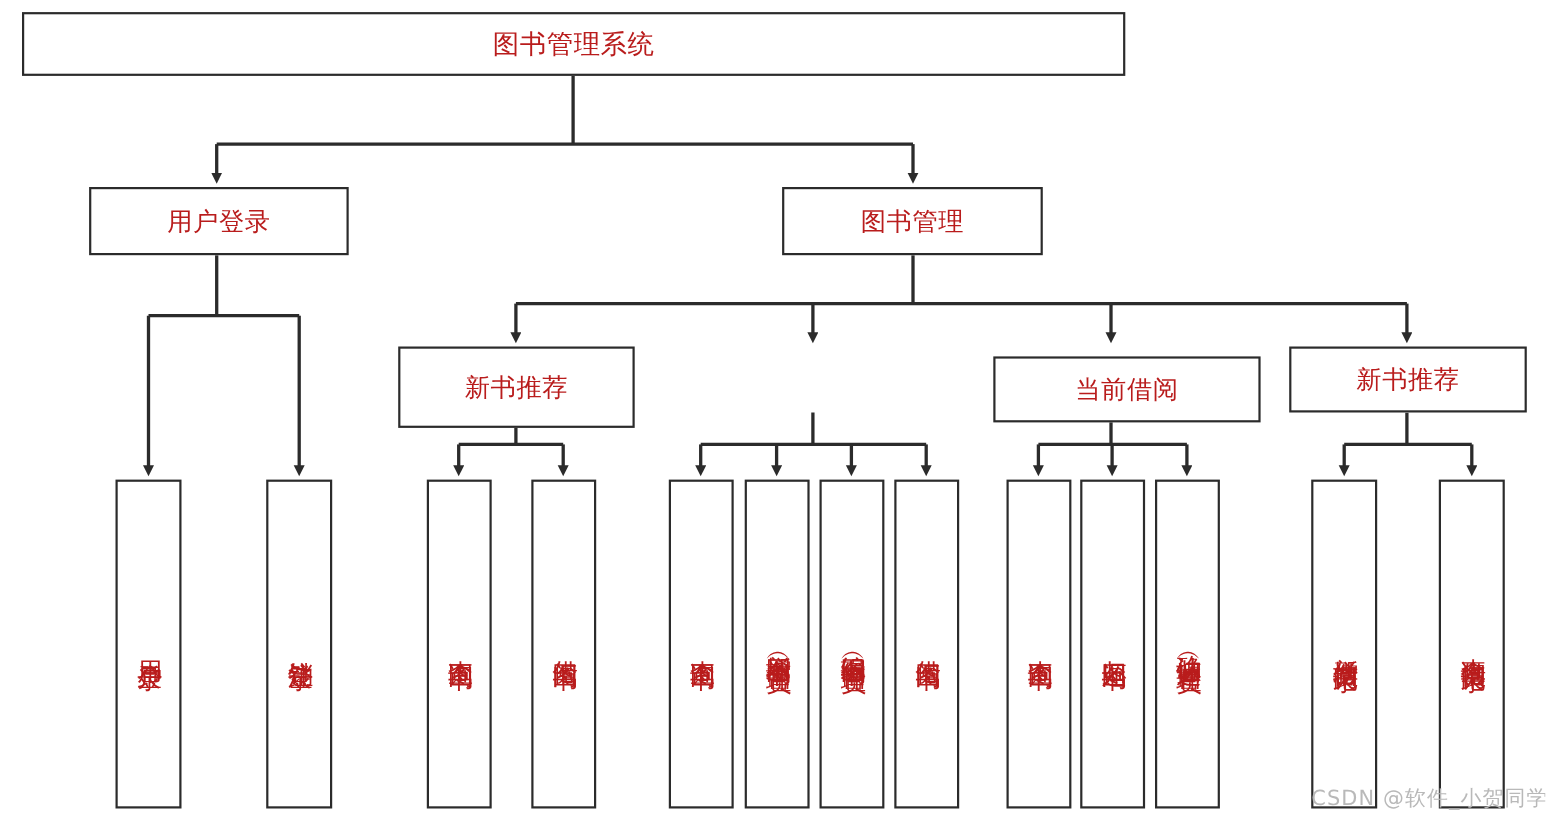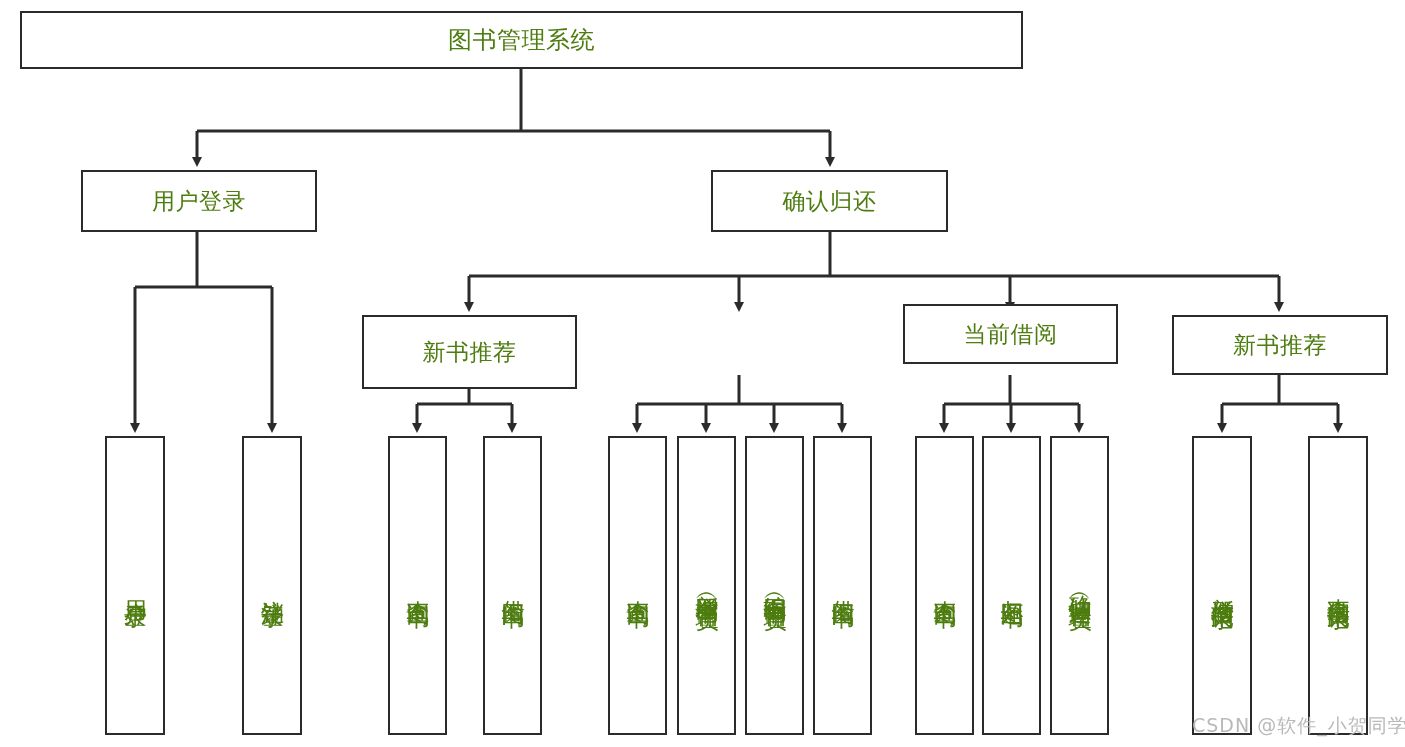--- a/index.html
+++ b/index.html
@@ -18,21 +18,21 @@
     overflow: hidden;
   }
   .node {
     position: absolute;
     box-sizing: border-box;
     border: 2px solid #2b2b2b;
     background: #ffffff;
     display: flex;
     align-items: center;
     justify-content: center;
-    color: #4d7c0f;
+    color: #b91c1c;
     z-index: 2;
   }
   .node-h {
     font-size: 23px;
     letter-spacing: 0.5px;
     white-space: nowrap;
   }
   .node-v {
     font-size: 23px;
     line-height: 1.12;
@@ -123,27 +123,27 @@
   </svg>
 
   <div class="node node-h root" style="left:20px;top:11px;width:1003px;height:58px;">
     <span>图书管理系统</span>
   </div>
 
   <div class="node node-h" style="left:81px;top:170px;width:236px;height:62px;">
     <span>用户登录</span>
   </div>
   <div class="node node-h" style="left:711px;top:170px;width:237px;height:62px;">
-    <span>确认归还</span>
+    <span>图书管理</span>
   </div>
 
   <div class="node node-h" style="left:362px;top:315px;width:215px;height:74px;">
     <span>新书推荐</span>
   </div>
-  <div class="node node-h" style="left:903px;top:304px;width:215px;height:60px;">
+  <div class="node node-h" style="left:903px;top:324px;width:243px;height:60px;">
     <span>当前借阅</span>
   </div>
   <div class="node node-h" style="left:1172px;top:315px;width:216px;height:60px;">
     <span>新书推荐</span>
   </div>
 
   <div class="node node-v" style="left:105px;top:436px;width:60px;height:299px;">
     <span>用户登录</span>
   </div>
   <div class="node node-v" style="left:242px;top:436px;width:60px;height:299px;">

